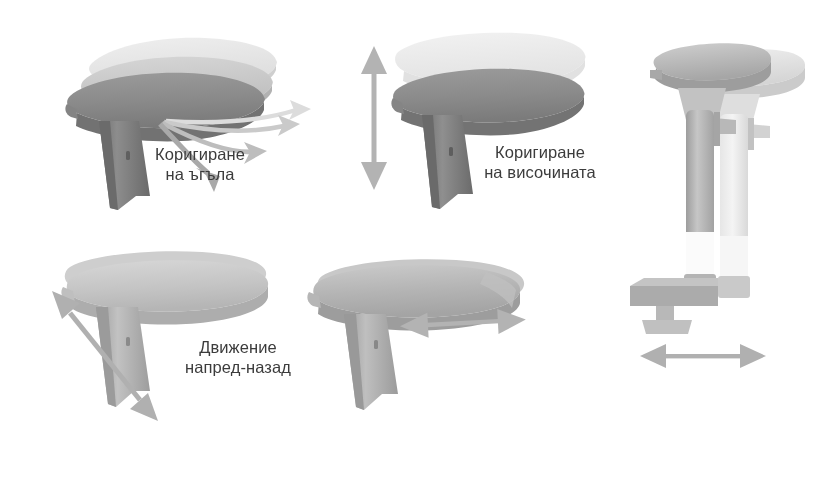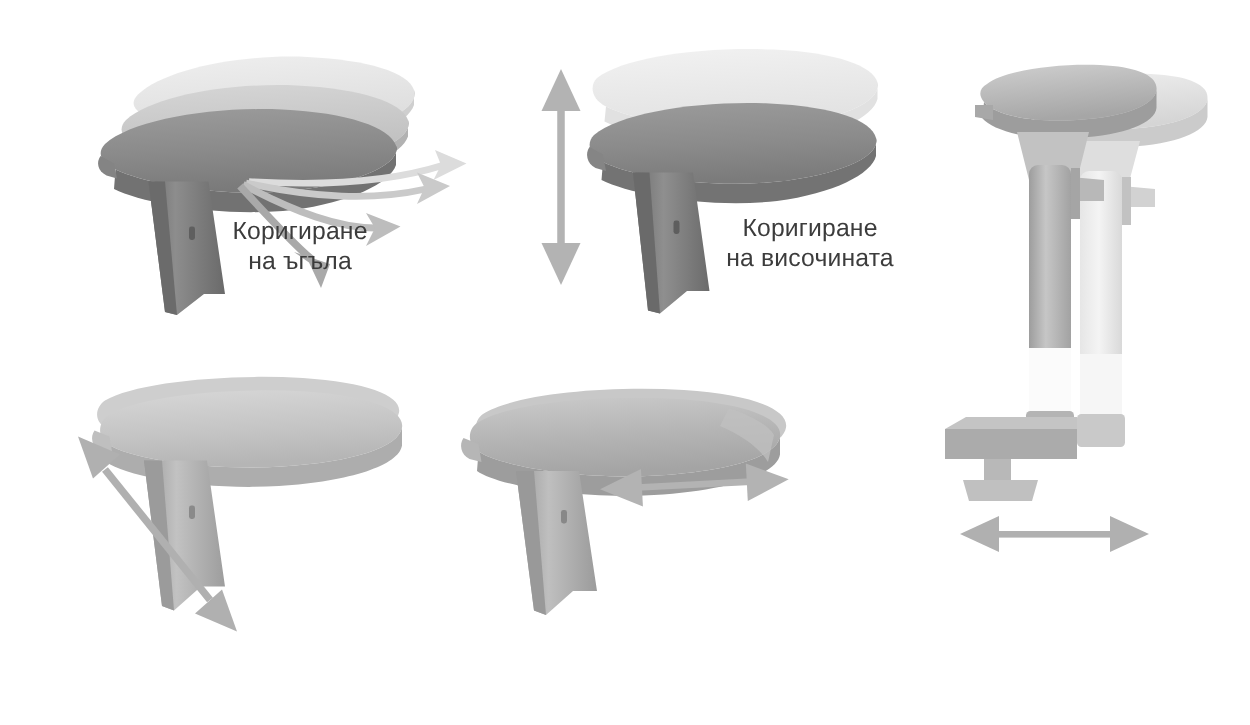--- a/index.html
+++ b/index.html
@@ -283,20 +283,22 @@
         <rect x="86" y="92" width="4" height="9" rx="1.6" fill="#8a8a8a"></rect>
       </g>
 
       <g>
         <line x1="30" y1="68" x2="100" y2="155" stroke="#b0b0b0" stroke-width="5"></line>
         <path d="M12,46 L40,58 L22,74 Z" fill="#b0b0b0"></path>
         <path d="M118,176 L90,164 L108,148 Z" fill="#b0b0b0"></path>
       </g>
     </svg>
   </div>
+  <div class="caption" id="caption-forward">Движение
+напред-назад</div>
 
   <div class="panel" id="panel-sidepads">
     <svg width="300" height="160" viewBox="0 0 300 160">
       <defs>
         <linearGradient id="padSide" x1="0" y1="0" x2="0.2" y2="1">
           <stop offset="0" stop-color="#cacaca"></stop>
           <stop offset="0.55" stop-color="#b4b4b4"></stop>
           <stop offset="1" stop-color="#a4a4a4"></stop>
         </linearGradient>
         <linearGradient id="stemD" x1="0" y1="0" x2="1" y2="0">

